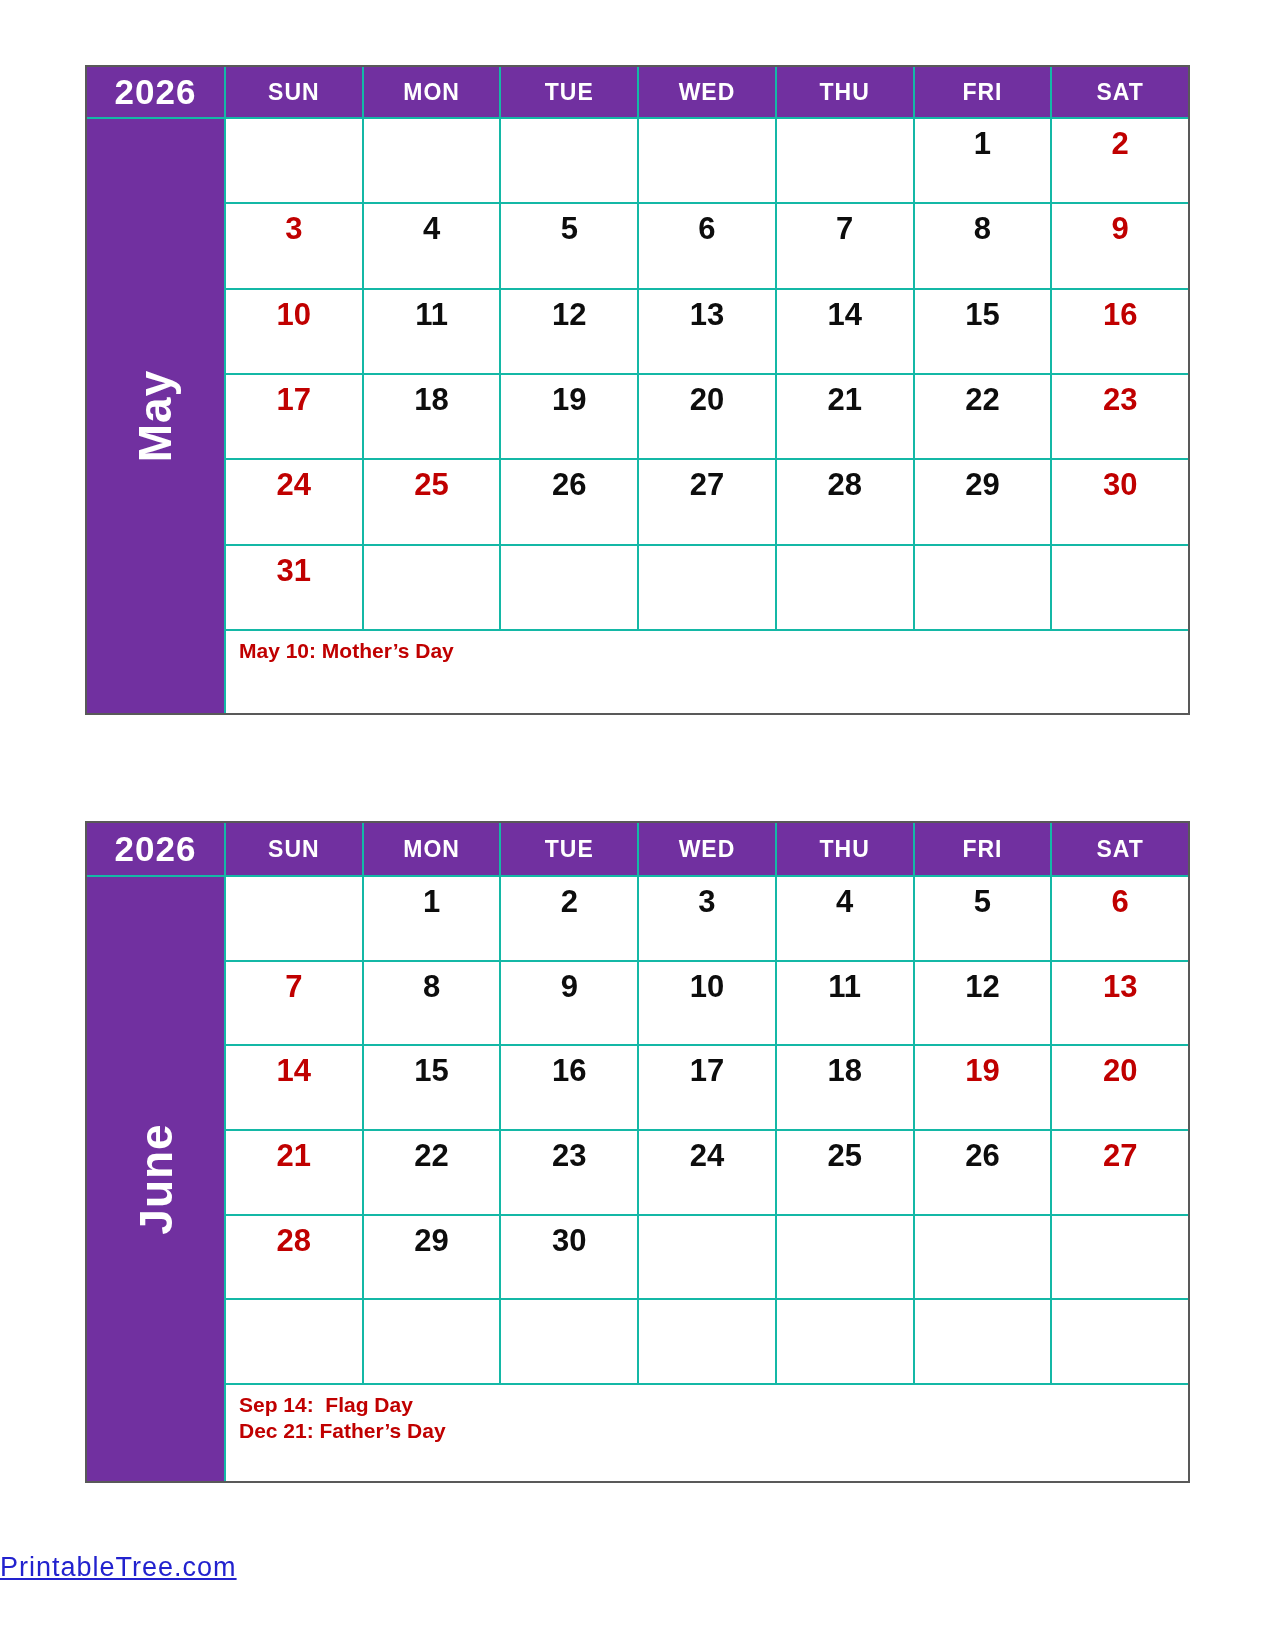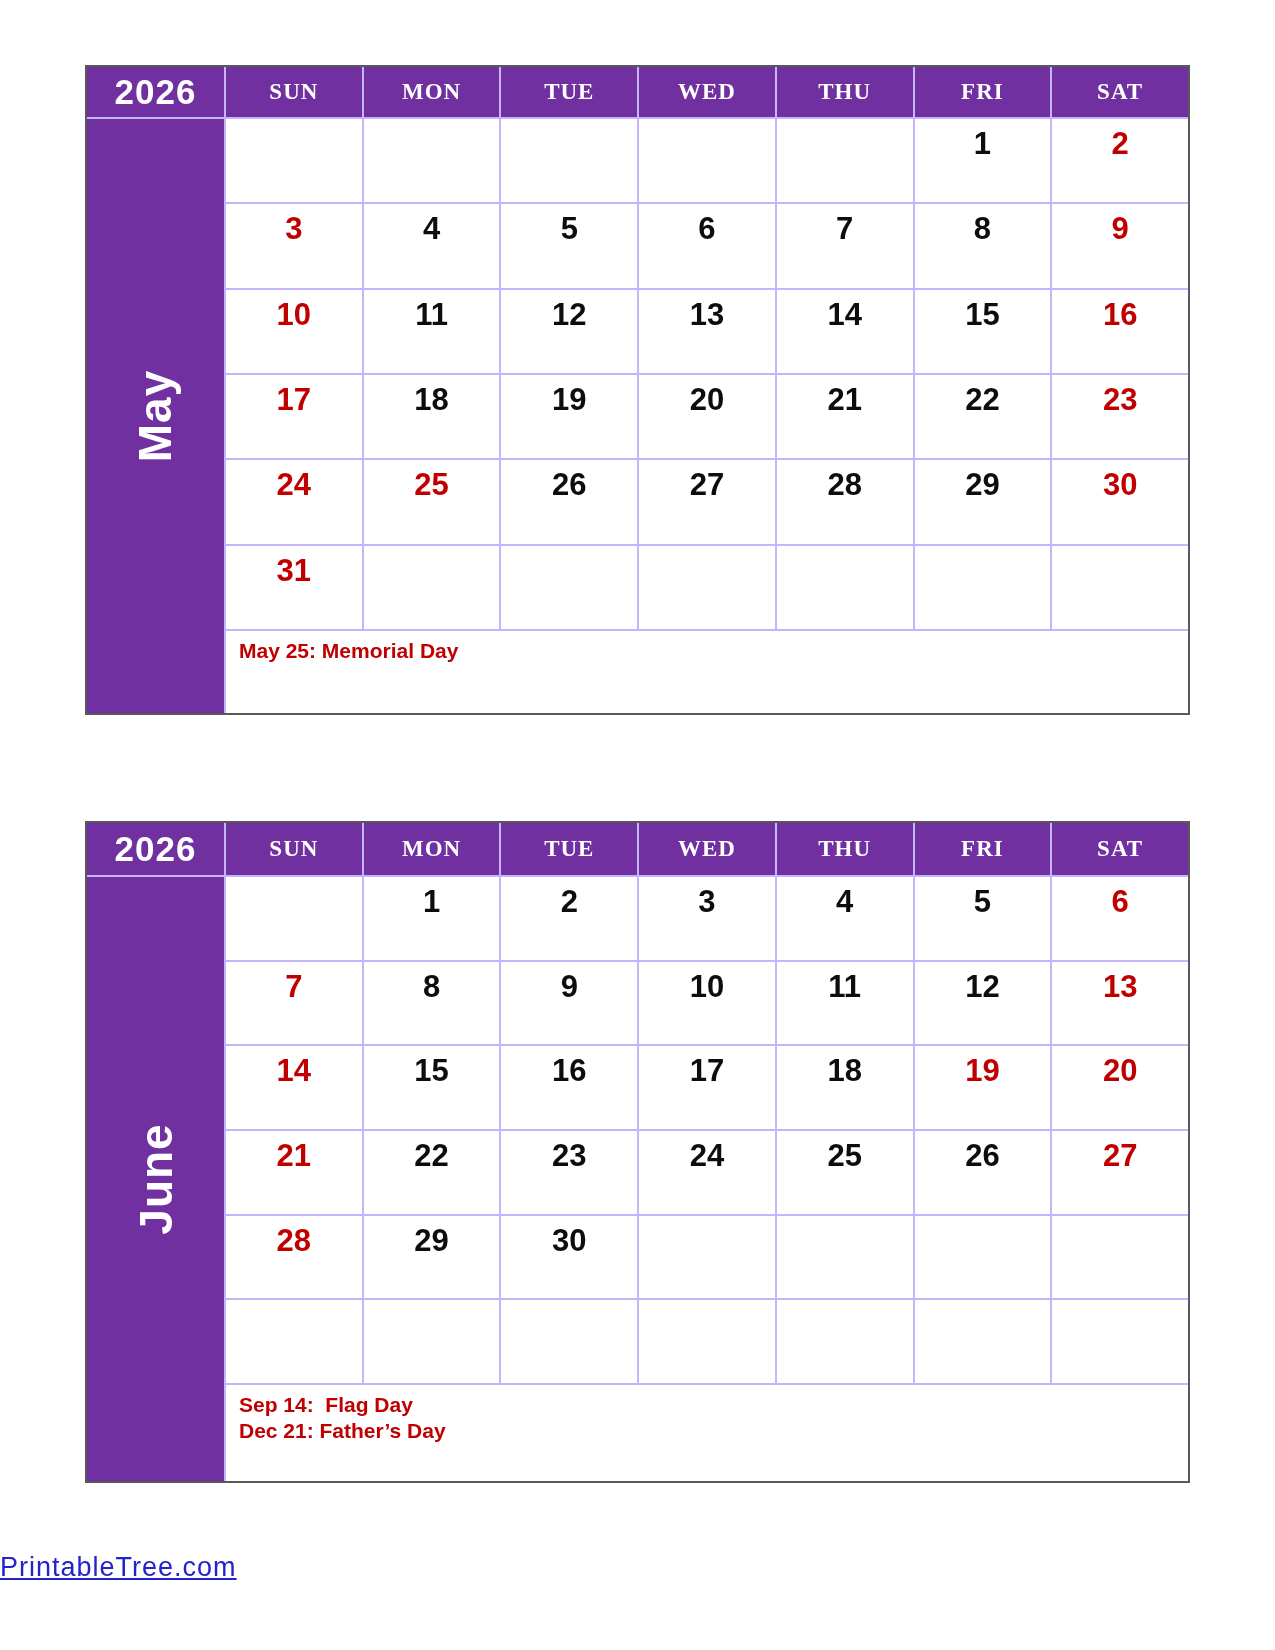--- a/index.html
+++ b/index.html
@@ -3,35 +3,35 @@
 <meta charset="utf-8">
 <style>
   html,body{margin:0;padding:0;}
   body{
     width:1275px;height:1650px;position:relative;background:#ffffff;
     font-family:"Liberation Sans",sans-serif;overflow:hidden;
   }
   .cal{
     position:absolute;left:85px;width:1105px;
     display:grid;grid-template-columns:137px repeat(7,1fr);
-    gap:2px;background:#c4b5fd;border:2px solid #595959;
+    gap:2px;background:#14b8a6;border:2px solid #595959;
     box-sizing:border-box;
   }
   .cal-may{top:65px;height:650px;grid-template-rows:50px repeat(6,1fr) 82px;}
   .cal-june{top:821px;height:662px;grid-template-rows:52px repeat(6,1fr) 96px;}
   .cell{background:#ffffff;}
   .purplebg{background:#7130A0;}
   .year{
     grid-row:1;grid-column:1;display:flex;align-items:center;justify-content:center;
     color:#ffffff;font-weight:bold;font-size:35px;letter-spacing:1px;
   }
   .repeat-host{display:contents;}
   .wd{
     display:flex;align-items:center;justify-content:center;
-    color:#ffffff;font-weight:bold;font-size:23px;letter-spacing:1px;font-family:Liberation Serif, serif;
+    color:#ffffff;font-weight:bold;font-size:23px;letter-spacing:1px;
   }
   .sidebar{
     grid-column:1;grid-row:2 / span 7;
     display:flex;align-items:center;justify-content:center;
   }
   .mlabel{
     transform:rotate(-90deg);color:#ffffff;font-weight:bold;
     font-size:46px;letter-spacing:1px;white-space:nowrap;
   }
   .datecell{padding-top:9px;text-align:center;box-sizing:border-box;}
@@ -246,22 +246,22 @@
         <span class="num"></span>
       </div>
     
       <div class="cell datecell">
         <span class="num"></span>
       </div>
     </div>
 
   <div class="cell holiday">
 
-
-      <div class="hline">May 25: Memorial Day</div>
+      <div class="hline">May 10: Mother’s Day</div>
+
     </div>
 </div>
 
 <div class="cal cal-june">
   <div class="cell purplebg year">2026</div>
 
   <div class="repeat-host">
     
   
       <div class="cell purplebg wd">SUN</div>

